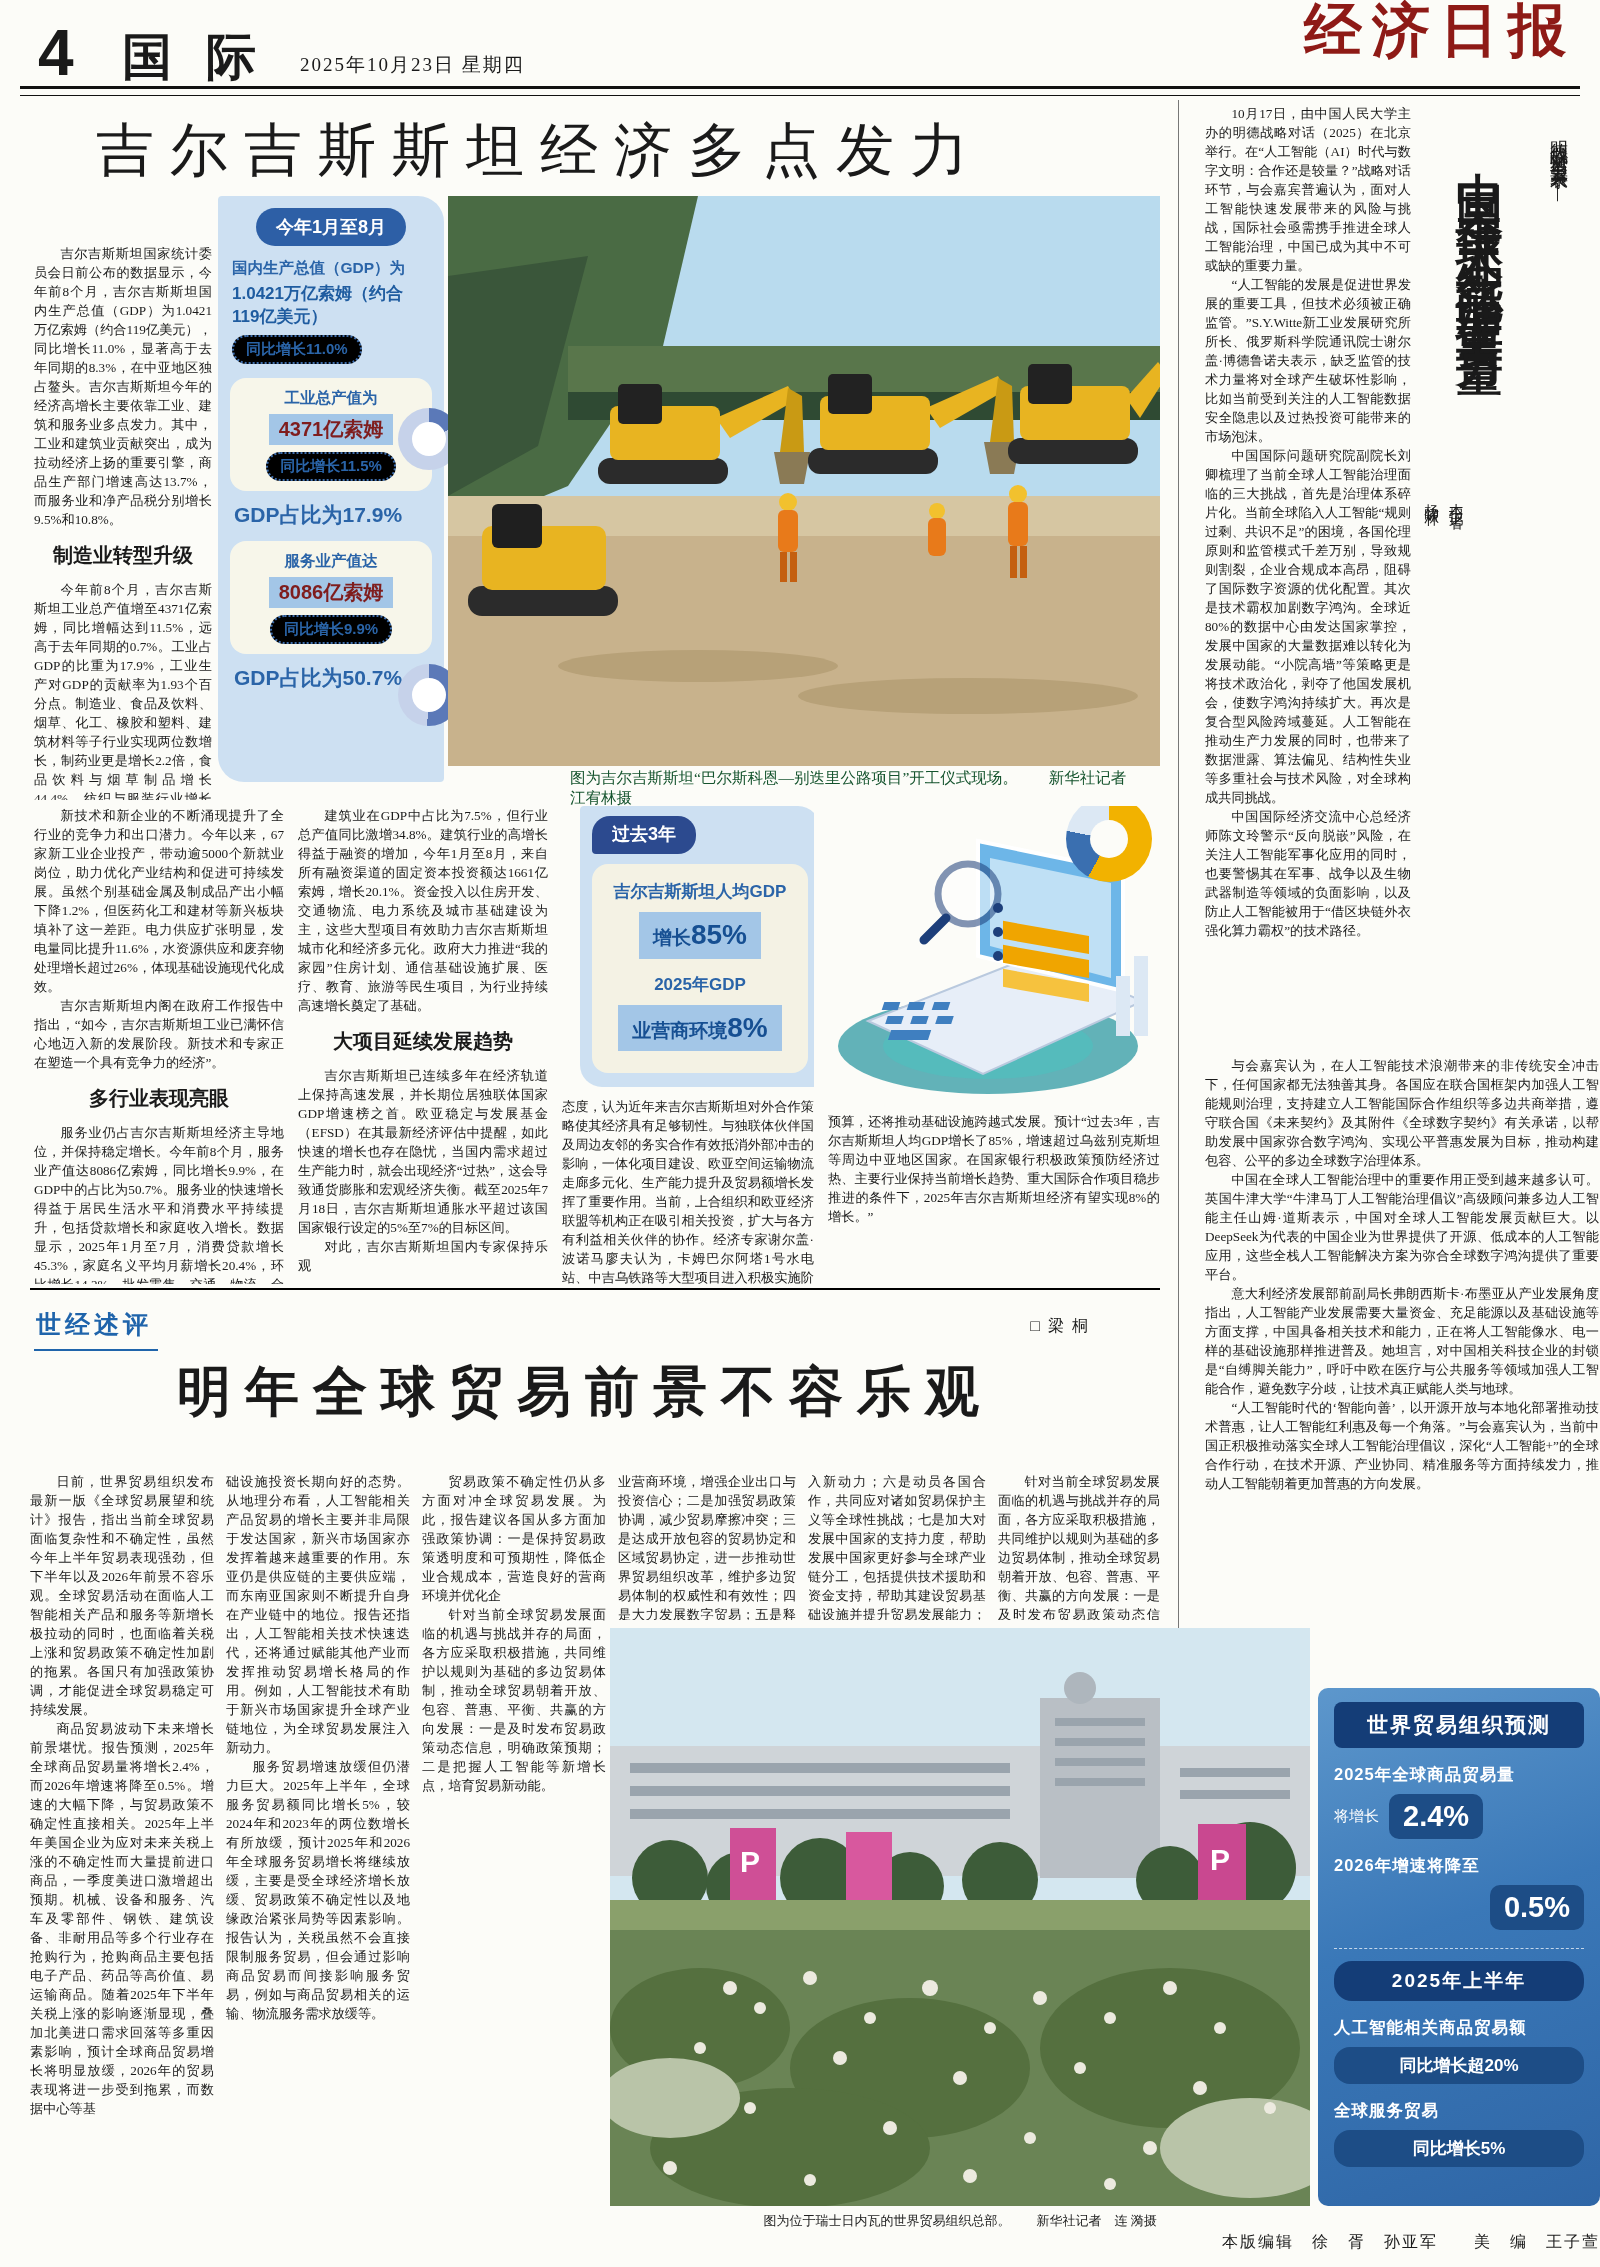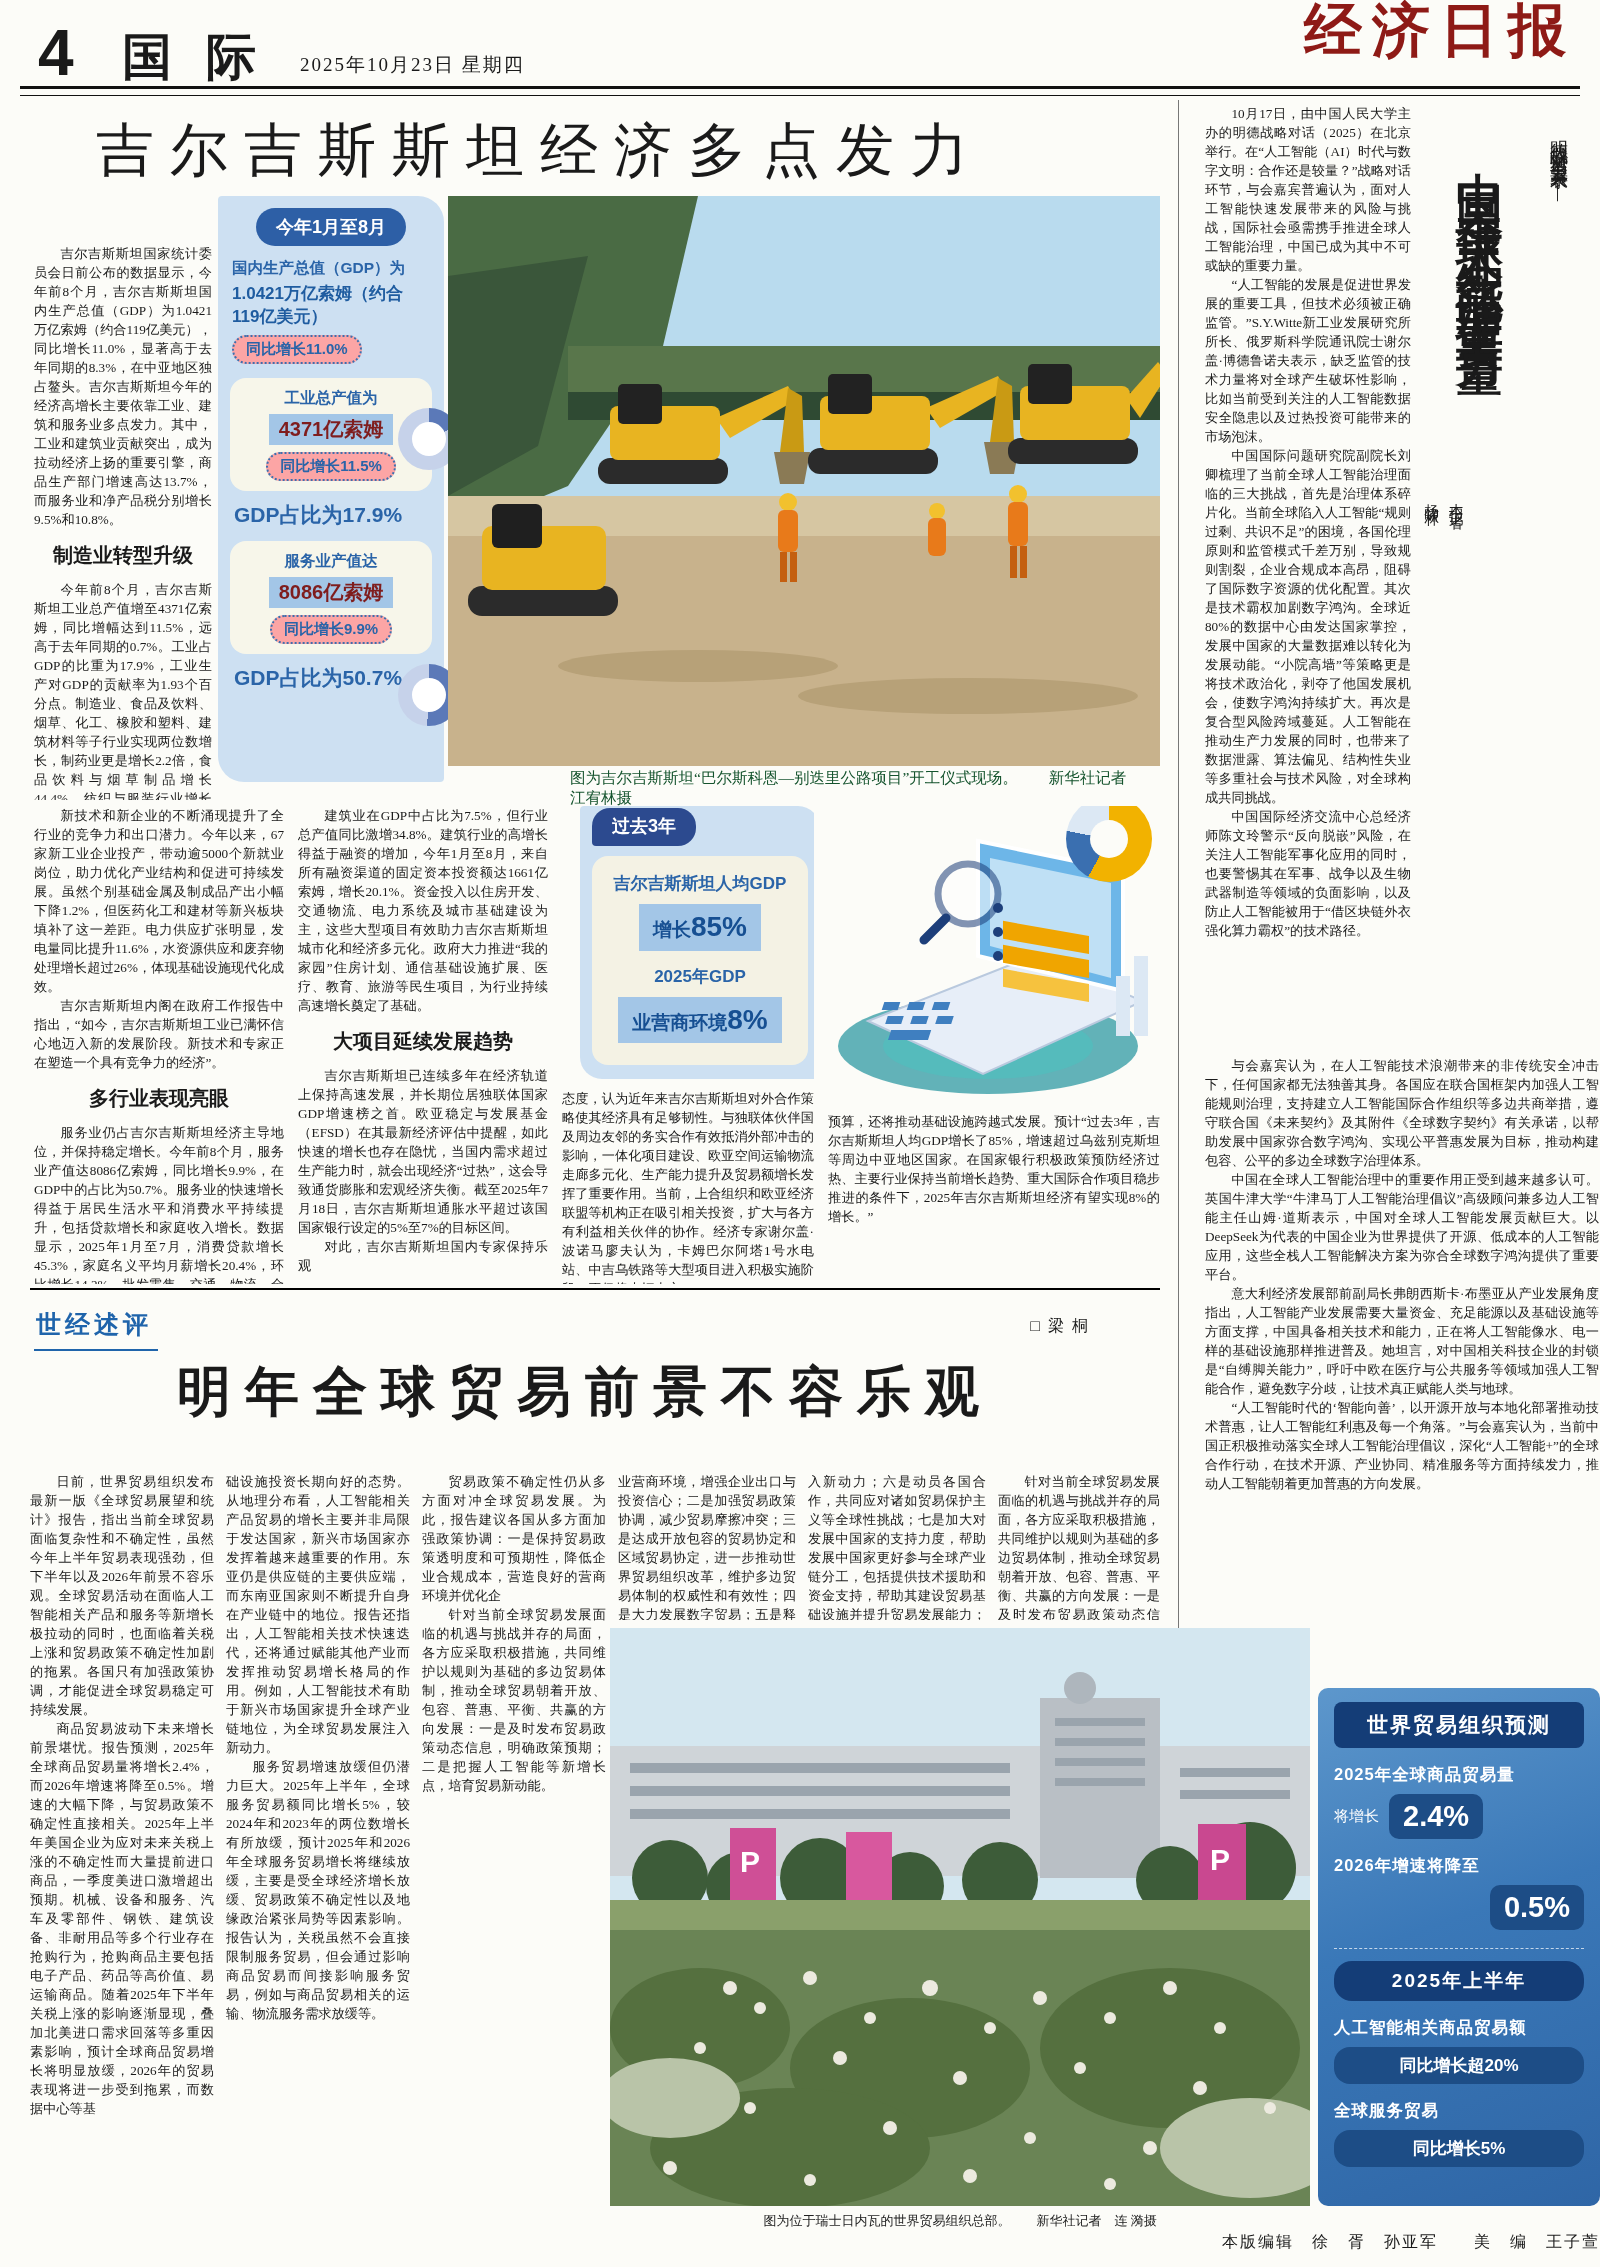--- a/index.html
+++ b/index.html
@@ -39,34 +39,34 @@
   .a1-caption { left:540px; top:668px; width:586px; font-size:15.5px; line-height:1.3; color:#14532d; }
 
   
   .ig1 { left:188px; top:96px; width:226px; height:586px; background:#cde0f2; border-radius:4px 26px 4px 26px; padding:10px 12px; }
   .ig-pill { display:block; width:150px; margin:2px auto 10px auto; background:#2d5fa6; color:#fff;
              font-weight:bold; font-size:18px; text-align:center; border-radius:22px; padding:7px 0;
              font-family:"Liberation Sans",sans-serif; }
   .ig-label { color:#2a64a8; font-weight:bold; font-size:15.5px; font-family:"Liberation Sans",sans-serif; }
   .ig-big { color:#1f5ca0; font-weight:bold; font-size:17px; margin-top:3px; font-family:"Liberation Sans",sans-serif; }
   .ig-dotted { display:inline-block; border:2px dotted #3f6fae; border-radius:18px; color:#2a64a8;
-               font-weight:bold; font-size:15px; padding:3px 12px; margin-top:7px; background:#fca5a5;
+               font-weight:bold; font-size:15px; padding:3px 12px; margin-top:7px; background:#000000;
                font-family:"Liberation Sans",sans-serif; }
   .ig-cream { background:#f7f6ea; border-radius:16px; padding:10px 10px; margin-top:12px; text-align:center; }
   .ig-hl { display:inline-block; background:#a3c6e7; color:#7f1d1d; font-weight:bold; font-size:20px;
            padding:2px 10px; margin-top:5px; font-family:"Liberation Sans",sans-serif; }
   .ig-share { color:#2a64a8; font-weight:bold; font-size:21px; margin-top:10px; text-align:left; padding-left:4px;
               font-family:"Liberation Sans",sans-serif; }
   .donut { position:absolute; width:62px; height:62px; border-radius:50%; }
   .donut::after { content:""; position:absolute; left:14px; top:14px; width:34px; height:34px; border-radius:50%; background:#fff; }
   .donut-18 { right:-16px; top:212px; background:conic-gradient(#5b79b8 0 18%, #c6d2ea 18% 100%); }
   .donut-51 { right:-16px; top:468px; background:conic-gradient(#5b79b8 0 51%, #c6d2ea 51% 100%); }
 
   
-  .ig2 { width:240px; margin-left:18px; background:#cde0f2; border-radius:4px 22px 4px 22px; padding:2px 12px 14px 12px; }
+  .ig2 { width:240px; margin-left:18px; background:#cde0f2; border-radius:4px 22px 4px 22px; padding:10px 12px 14px 12px; }
   .ig2-pill { display:inline-block; background:#2c4a8f; color:#fff; font-weight:bold; font-size:18px;
               border-radius:18px 18px 18px 4px; padding:6px 20px; font-family:"Liberation Sans",sans-serif; }
   .ig2-cream { background:#f4f2e4; border-radius:16px; padding:12px 8px; margin-top:10px; text-align:center; }
   .ig2-label { color:#2a64a8; font-weight:bold; font-size:17px; font-family:"Liberation Sans",sans-serif; margin-top:4px; }
   .ig2-chip { display:inline-block; background:#a3c6e7; color:#164f92; font-weight:bold; font-size:19px;
               padding:3px 14px; margin:8px 0 10px 0; font-family:"Liberation Sans",sans-serif; }
   .ig2-chip b { font-size:28px; }
 
   .photo1 { left:418px; top:96px; width:712px; height:570px; background:#b8d9ec; overflow:hidden; }
   .laptop-wrap { position:relative; width:330px; height:300px; }

